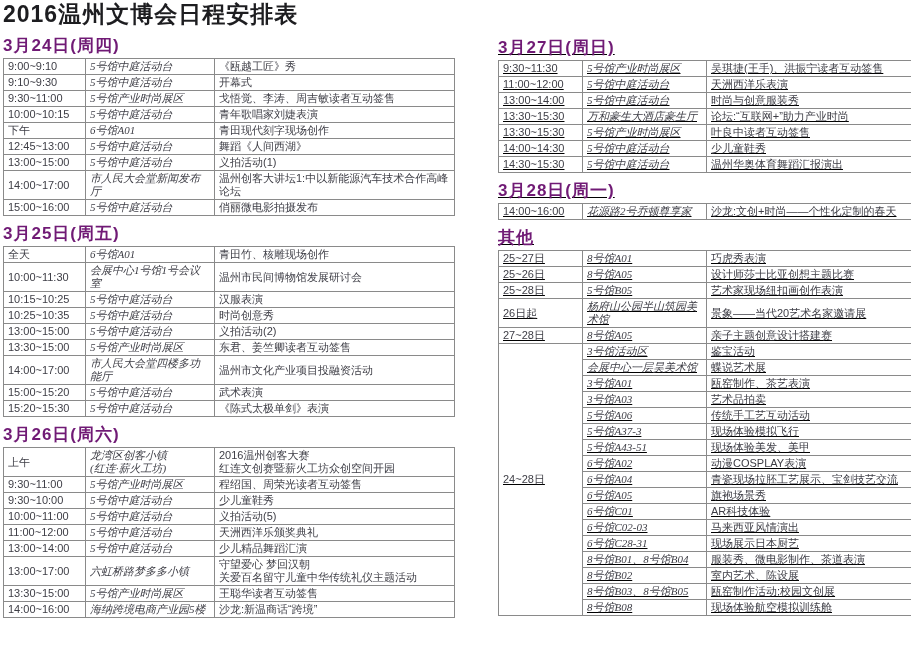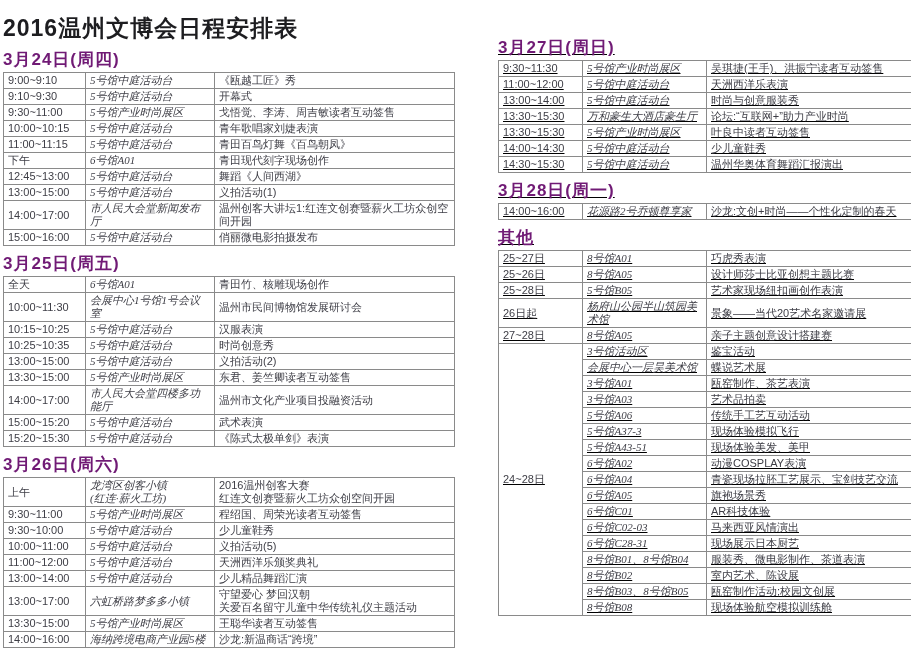--- a/index.html
+++ b/index.html
@@ -6,21 +6,21 @@
   body{
     width:911px;height:650px;
     font-family:"Liberation Sans","DejaVu Sans",sans-serif;
     -webkit-font-smoothing:antialiased;
   }
   .page{position:relative;width:911px;height:650px;overflow:hidden;background:#fff;}
   .col{position:absolute;top:0;}
   .col-left{left:3px;width:452px;}
   .col-right{left:498px;top:30px;width:422px;text-decoration:underline;}
   .page-title{
-    margin:14px 0 0 0;
+    margin:0 0 0 0;
     font-size:23px;line-height:28px;
     font-weight:bold;color:#1d1d20;letter-spacing:1px;
   }
   .sec-h{
     margin:8px 0 2px 0;
     font-size:17px;line-height:20px;
     font-weight:bold;color:#701a75;letter-spacing:1px;
   }
   table.sched{
     border-collapse:collapse;width:100%;table-layout:fixed;
@@ -71,43 +71,38 @@
               <td class="td-time">9:30~11:00</td>
               <td class="td-venue">5号馆产业时尚展区</td>
               <td class="td-event">戈悟觉、李涛、周吉敏读者互动签售</td>
             </tr>
             <tr>
               <td class="td-time">10:00~10:15</td>
               <td class="td-venue">5号馆中庭活动台</td>
               <td class="td-event">青年歌唱家刘婕表演</td>
             </tr>
             <tr>
-              <td class="td-time">11:00~11:15</td>
-              <td class="td-venue">5号馆中庭活动台</td>
-              <td class="td-event">青田百鸟灯舞《百鸟朝凤》</td>
-            </tr>
-            <tr>
               <td class="td-time">下午</td>
               <td class="td-venue">6号馆A01</td>
               <td class="td-event">青田现代刻字现场创作</td>
             </tr>
             <tr>
               <td class="td-time">12:45~13:00</td>
               <td class="td-venue">5号馆中庭活动台</td>
               <td class="td-event">舞蹈《人间西湖》</td>
             </tr>
             <tr>
               <td class="td-time">13:00~15:00</td>
               <td class="td-venue">5号馆中庭活动台</td>
               <td class="td-event">义拍活动(1)</td>
             </tr>
             <tr>
               <td class="td-time">14:00~17:00</td>
               <td class="td-venue">市人民大会堂新闻发布厅</td>
-              <td class="td-event">温州创客大讲坛1:红连文创赛暨薪火工坊众创空间开园</td>
+              <td class="td-event">温州创客大讲坛1:中以新能源汽车技术合作高峰论坛</td>
             </tr>
             <tr>
               <td class="td-time">15:00~16:00</td>
               <td class="td-venue">5号馆中庭活动台</td>
               <td class="td-event">俏丽微电影拍摄发布</td>
             </tr>
           </tbody>
         </table>
       </section>
       <section>

